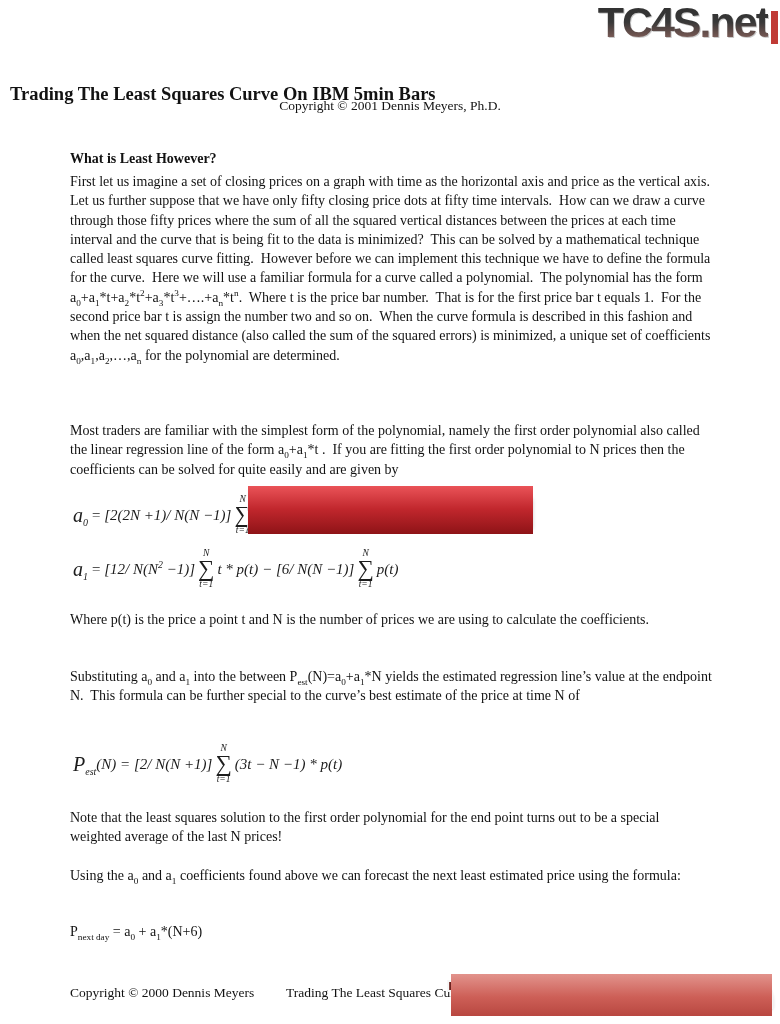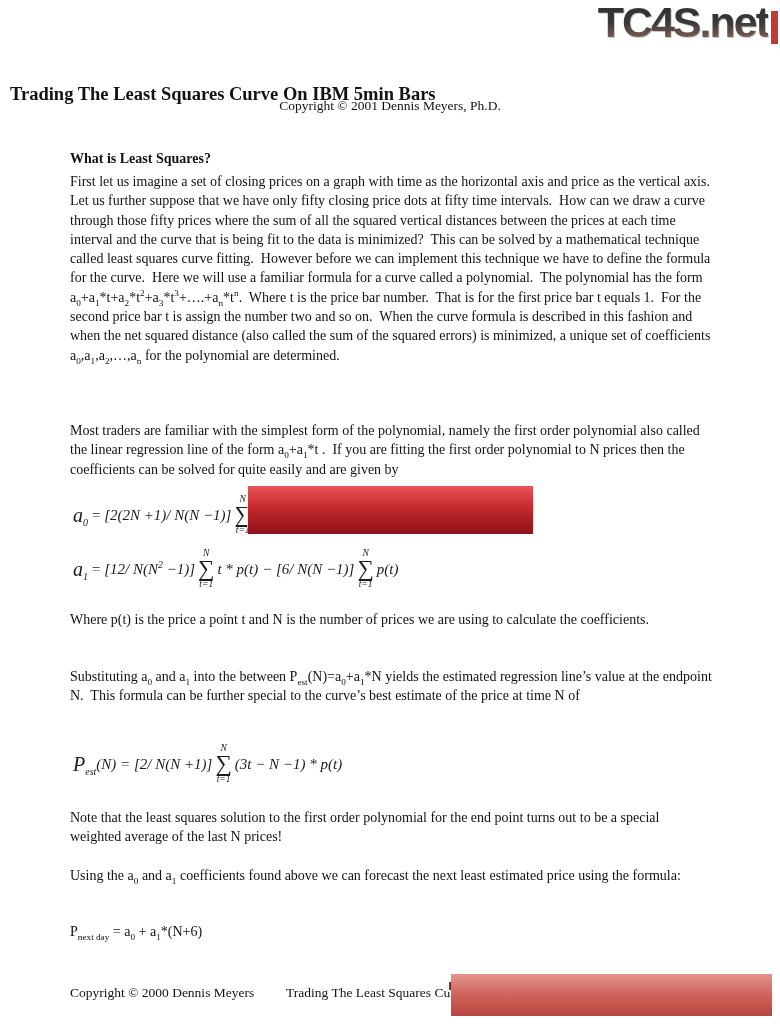--- a/index.html
+++ b/index.html
@@ -60,21 +60,21 @@
 <div class="page">
 
   <div class="logo">
     <span class="logo-text">TC4S.net</span>
     <span class="logo-bar"></span>
   </div>
 
   <h1 class="title">Trading The Least Squares Curve On IBM 5min Bars</h1>
   <div class="subtitle">Copyright © 2001 Dennis Meyers, Ph.D.</div>
 
-  <h2 class="heading" style="top:151px">What is Least Squares?</h2>
+  <h2 class="heading" style="top:151px">What is Least However?</h2>
   <p class="para" style="top:172px"><span>First let us imagine a set of closing prices on a graph with time as the horizontal axis and price as the vertical axis.  Let us further suppose that we have only fifty closing price dots at fifty time intervals.  How can we draw a curve through those fifty prices where the sum of all the squared vertical distances between the prices at each time interval and the curve that is being fit to the data is minimized?  This can be solved by a mathematical technique called least squares curve fitting.  However before we can implement this technique we have to define the formula for the curve.  Here we will use a familiar formula for a curve called a polynomial.  The polynomial has the form a</span><sub>0</sub><span>+a</span><sub>1</sub><span>*t+a</span><sub>2</sub><span>*t</span><sup>2</sup><span>+a</span><sub>3</sub><span>*t</span><sup>3</sup><span>+….+a</span><sub>n</sub><span>*t</span><sup>n</sup><span>.  Where t is the price bar number.  That is for the first price bar t equals 1.  For the second price bar t is assign the number two and so on.  When the curve formula is described in this fashion and when the net squared distance (also called the sum of the squared errors) is minimized, a unique set of coefficients a</span><sub>0</sub><span>,a</span><sub>1</sub><span>,a</span><sub>2</sub><span>,…,a</span><sub>n</sub><span> for the polynomial are determined.</span></p>
   <p class="para" style="top:421px"><span>Most traders are familiar with the simplest form of the polynomial, namely the first order polynomial also called the linear regression line of the form a</span><sub>0</sub><span>+a</span><sub>1</sub><span>*t .  If you are fitting the first order polynomial to N prices then the coefficients can be solved for quite easily and are given by</span></p>
 
   <div class="formula" style="top:489px;height:52px">
     <span class="lhs"><span class="lhs-v">a</span><sub>0</sub></span>
     <span class="feq">=</span>
     <span class="ftx">[2(2N +1)/ N(N −1)]</span>
     <span class="sum"><span class="s-top">N</span><span class="s-sym">∑</span><span class="s-bot">t=1</span></span>
     <span class="ftx">p(t) − [6/ N(N −1)]</span>
     <span class="sum"><span class="s-top">N</span><span class="s-sym">∑</span><span class="s-bot">t=1</span></span>

